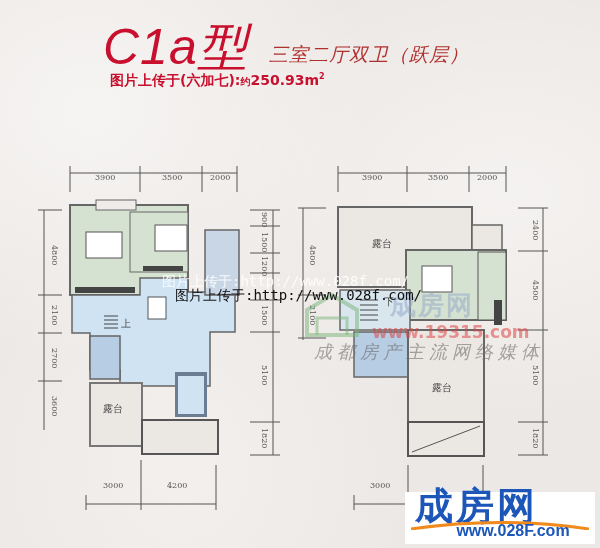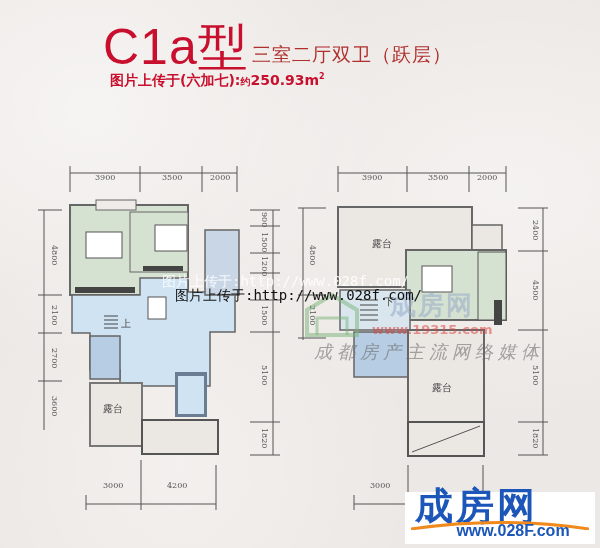--- a/index.html
+++ b/index.html
@@ -2,33 +2,33 @@
 <html><head>
 <meta charset="utf-8">
 <style>
   html,body{margin:0;padding:0;}
   body{width:600px;height:548px;overflow:hidden;background:#efebe8;font-family:"DejaVu Sans",sans-serif;position:relative;}
   .bg{position:absolute;inset:0;background:
       radial-gradient(ellipse at 15% 20%, rgba(255,255,255,.55) 0, rgba(255,255,255,0) 40%),
       radial-gradient(ellipse at 85% 35%, rgba(255,255,255,.45) 0, rgba(255,255,255,0) 45%),
       radial-gradient(ellipse at 30% 85%, rgba(255,255,255,.35) 0, rgba(255,255,255,0) 40%),
       #ece8e5;}
-  .title-big{position:absolute;left:103px;top:22px;font-family:"Liberation Sans",sans-serif;font-size:50px;line-height:50px;color:#c8102e;letter-spacing:1px;font-weight:400;}
-  .title-sub{position:absolute;left:252px;top:42px;font-family:"DejaVu Serif",serif;font-size:19px;color:#b0302e;letter-spacing:1px;}
+  .title-big{position:absolute;left:103px;top:22px;font-family:"Liberation Sans",sans-serif;font-size:50px;line-height:50px;color:#c8102e;letter-spacing:1px;font-weight:400;font-style:italic;}
+  .title-sub{position:absolute;left:269px;top:42px;font-family:"DejaVu Serif",serif;font-size:19px;color:#b0302e;letter-spacing:1px;font-style:italic;}
   .area-line{position:absolute;left:110px;top:72px;font-size:14px;font-weight:bold;color:#c8102e;white-space:nowrap;}
   .area-line .sm{font-size:10px;}
   .area-line sup{font-size:8px;}
   svg.plan{position:absolute;left:0;top:0;}
   .dim{font-family:"DejaVu Serif",serif;font-size:8px;fill:#555;}
   .lbl{font-family:"DejaVu Sans",sans-serif;font-size:10px;fill:#444;}
   .wm1{position:absolute;left:175px;top:287px;font-family:"DejaVu Sans Mono",monospace;font-size:14px;color:#111;white-space:nowrap;}
   .wm2{position:absolute;left:162px;top:273px;font-family:"DejaVu Sans Mono",monospace;font-size:14px;color:rgba(255,255,255,.85);white-space:nowrap;}
   .wm-green{position:absolute;left:302px;top:290px;width:60px;height:50px;}
   .wm-brand{position:absolute;left:390px;top:288px;font-size:26px;font-weight:bold;color:rgba(150,170,200,.55);letter-spacing:2px;white-space:nowrap;}
-  .wm-url{position:absolute;left:372px;top:322px;font-size:13px;font-weight:bold;color:rgba(220,70,70,.55);white-space:nowrap;}
+  .wm-url{position:absolute;left:372px;top:322px;font-size:17px;font-weight:bold;color:rgba(220,70,70,.55);white-space:nowrap;}
   .wm-slogan{position:absolute;left:314px;top:340px;font-size:18px;color:rgba(110,110,110,.6);letter-spacing:5px;white-space:nowrap;font-style:italic;}
   .logo{position:absolute;left:405px;top:492px;width:190px;height:52px;background:#fff;}
   .logo-main{position:absolute;left:10px;top:-8px;font-size:38px;font-weight:bold;color:#1c56b8;letter-spacing:3px;line-height:44px;}
   .logo-arc{position:absolute;left:6px;top:28px;width:178px;height:10px;}
   .logo-url{position:absolute;left:0;width:216px;top:30px;text-align:center;font-family:"Liberation Sans",sans-serif;font-size:16px;font-weight:bold;color:#1c56b8;}
 </style>
 </head>
 <body>
 
 <div class="bg"></div>

